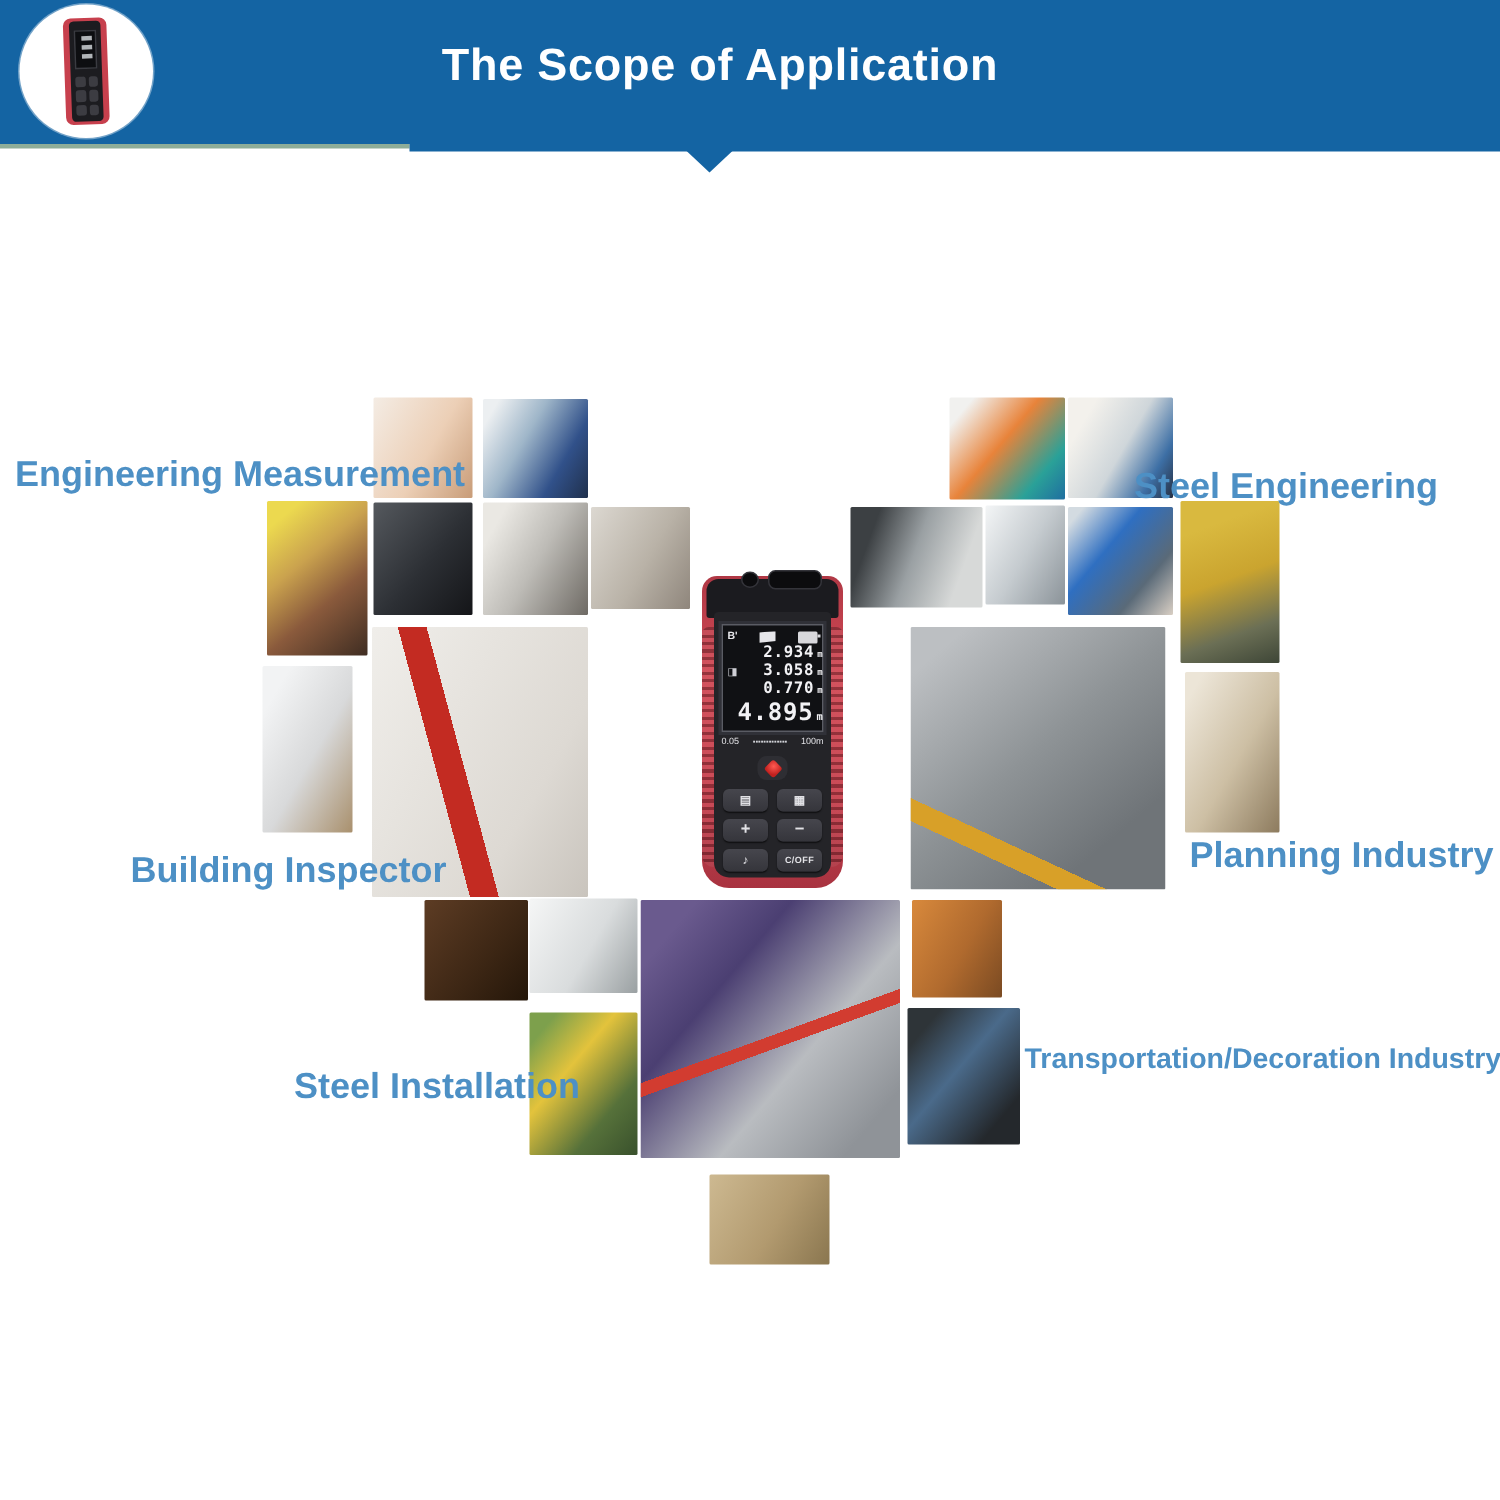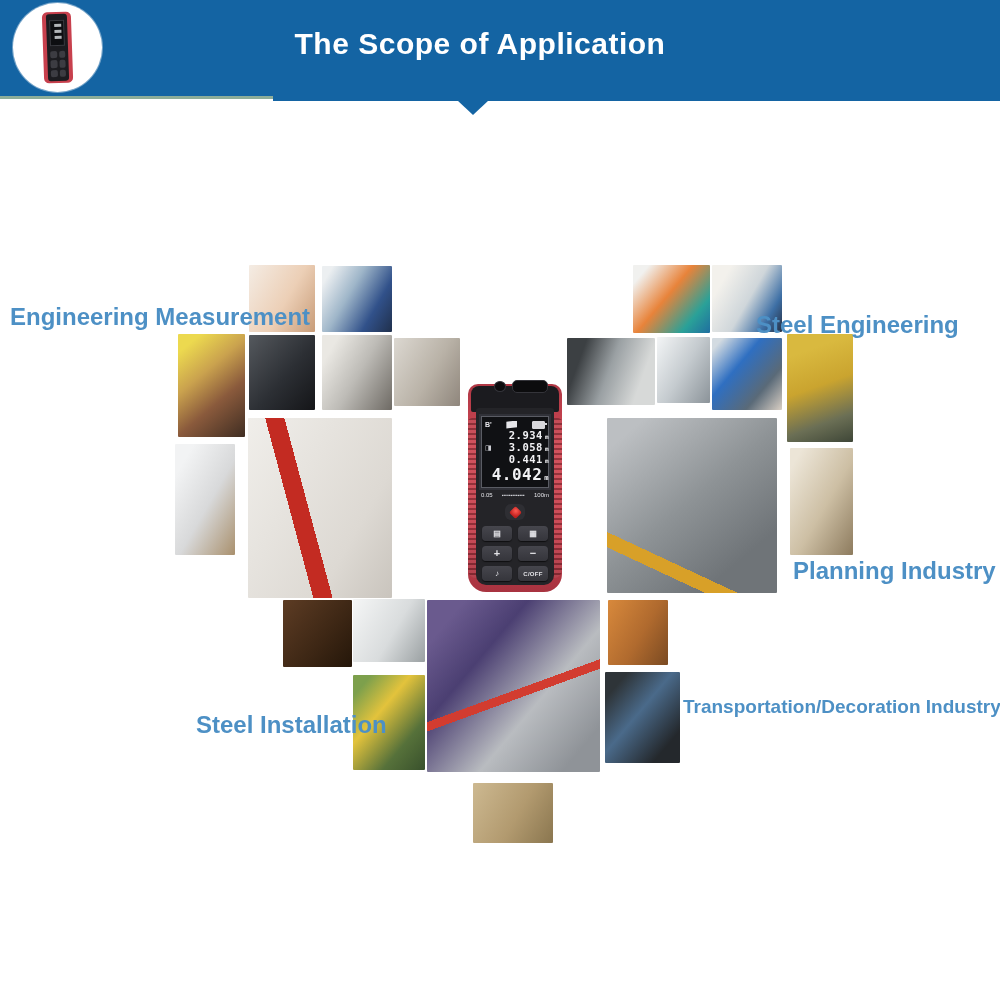--- a/index.html
+++ b/index.html
@@ -141,20 +141,21 @@
       <div class="photo" style="left: 353px; top: 599px; width: 72px; height: 63px; background: linear-gradient(120deg, rgb(245, 246, 246), rgb(217, 220, 221) 55%, rgb(154, 160, 162));"></div>
       <div class="photo" style="left: 353px; top: 675px; width: 72px; height: 95px; background: linear-gradient(130deg, rgb(125, 160, 76) 12%, rgb(227, 195, 60) 38%, rgb(86, 113, 58) 72%, rgb(57, 81, 44));"></div>
       <div class="photo" style="left: 427px; top: 600px; width: 173px; height: 172px; background: linear-gradient(160deg, rgba(0, 0, 0, 0) 52%, rgb(210, 60, 48) 52%, rgb(210, 60, 48) 56%, rgba(0, 0, 0, 0) 56%), linear-gradient(130deg, rgb(106, 90, 142) 12%, rgb(75, 63, 114) 32%, rgb(185, 188, 192) 62%, rgb(143, 147, 152) 88%);"></div>
       <div class="photo" style="left: 608px; top: 600px; width: 60px; height: 65px; background: linear-gradient(120deg, rgb(216, 137, 60), rgb(176, 106, 46) 55%, rgb(122, 74, 34));"></div>
       <div class="photo" style="left: 605px; top: 672px; width: 75px; height: 91px; background: linear-gradient(130deg, rgb(46, 52, 56) 15%, rgb(74, 106, 138) 45%, rgb(36, 40, 44) 82%);"></div>
       <div class="photo" style="left: 473px; top: 783px; width: 80px; height: 60px; background: linear-gradient(120deg, rgb(205, 185, 145), rgb(178, 154, 111) 55%, rgb(138, 118, 79));"></div>
     </div>
 
   <div class="app-label l1">Engineering Measurement</div>
   <div class="app-label l3">Steel Engineering</div>
+  <div class="app-label l4">Building Inspector</div>
   <div class="app-label l5">Planning Industry</div>
   <div class="app-label l6">Steel Installation</div>
   <div class="app-label l7">Transportation/Decoration Industry</div>
 
   <div class="device">
     <div class="dev-body"></div>
     <div class="dev-cap"></div>
     <div class="dev-lens-small"></div>
     <div class="dev-lens-large"></div>
     <div class="dev-face">
@@ -162,22 +163,22 @@
         <div class="lcd-top">
           <span class="lcd-ref">B'</span>
           <span class="lcd-flag"></span>
           <span class="lcd-batt"></span>
         </div>
         <div class="lcd-body">
           <div class="lcd-side">◨</div>
           <div class="lcd-readings">
             <div class="lcd-row"><span>2.934</span><span class="u">m</span></div>
             <div class="lcd-row"><span>3.058</span><span class="u">m</span></div>
-            <div class="lcd-row"><span>0.441</span><span class="u">m</span></div>
-            <div class="lcd-row main"><span>4.042</span><span class="u">m</span></div>
+            <div class="lcd-row"><span>0.770</span><span class="u">m</span></div>
+            <div class="lcd-row main"><span>4.895</span><span class="u">m</span></div>
           </div>
         </div>
       </div>
       <div class="lcd-scale">
         <span>0.05</span>
         <span class="ticks">▪▪▪▪▪▪▪▪▪▪▪▪▪</span>
         <span>100m</span>
       </div>
       <div class="emblem">
           <span class="diamond"></span>

